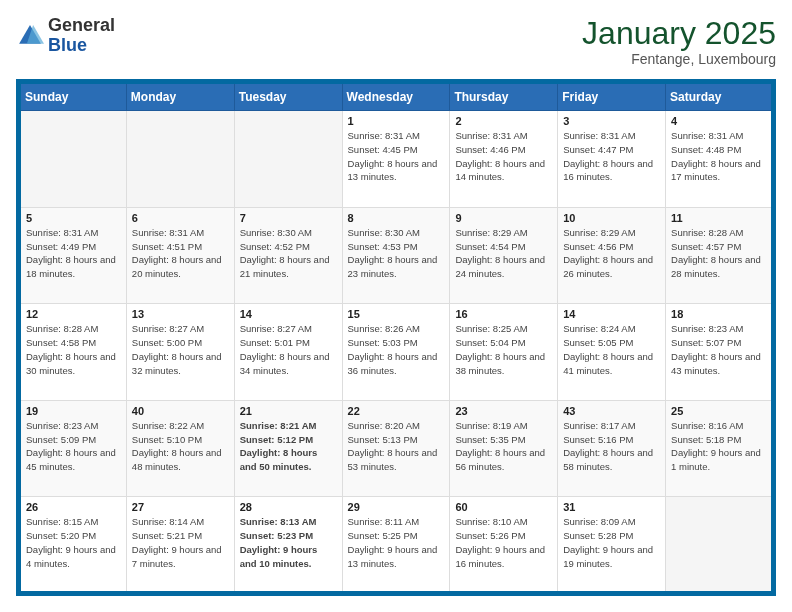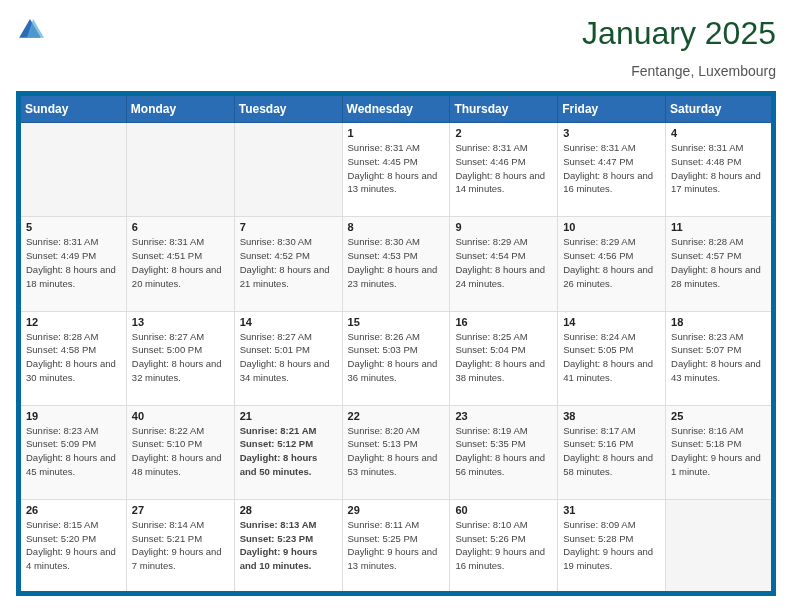--- a/index.html
+++ b/index.html
@@ -44,21 +44,20 @@
     }
     .calendar-title {
       font-size: 32px;
       font-weight: normal;
       color: #14532d;
       line-height: 1.1;
     }
     .calendar-subtitle {
       font-size: 14px;
       color: #555;
-      margin-top: 12px;
     }
     .calendar {
       flex: 1;
       border: 5px solid #0369a1;
       border-collapse: collapse;
       width: 100%;
       table-layout: fixed;
     }
     .calendar thead tr th {
       background-color: #2a6db5;
@@ -99,20 +98,24 @@
 </head>
 <body>
 
 <div class="page">
   <div class="header">
     <div class="logo">
       <svg class="logo-icon" viewBox="0 0 36 36">
         <polygon points="18,4 32,28 4,28" fill="#2a6db5"></polygon>
         <polygon points="22,4 36,28 14,28" fill="#5bacd8" opacity="0.7"></polygon>
       </svg>
+      <div class="logo-text">
+        <span class="logo-general">General</span><br>
+        <span class="logo-blue">Blue</span>
+      </div>
     </div>
     <div class="title-block">
       <div class="calendar-title">January 2025</div>
       <div class="calendar-subtitle">Fentange, Luxembourg</div>
     </div>
   </div>
 
   <table class="calendar">
     <thead>
       <tr>
@@ -269,21 +272,21 @@
 Sunset: 5:13 PM
 Daylight: 8 hours and 53 minutes.</div>
           </td>
           <td>
             <div class="day-number">23</div>
             <div class="day-info" style="white-space: pre-line;">Sunrise: 8:19 AM
 Sunset: 5:35 PM
 Daylight: 8 hours and 56 minutes.</div>
           </td>
           <td>
-            <div class="day-number">38</div>
+            <div class="day-number">43</div>
             <div class="day-info" style="white-space: pre-line;">Sunrise: 8:17 AM
 Sunset: 5:16 PM
 Daylight: 8 hours and 58 minutes.</div>
           </td>
           <td>
             <div class="day-number">25</div>
             <div class="day-info" style="white-space: pre-line;">Sunrise: 8:16 AM
 Sunset: 5:18 PM
 Daylight: 9 hours and 1 minute.</div>
           </td>

